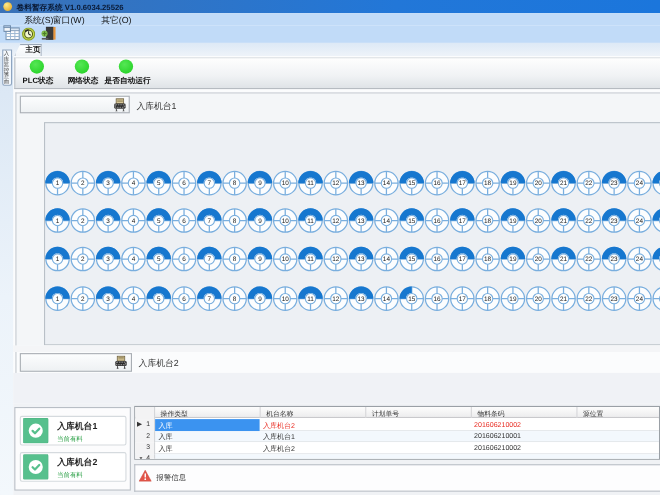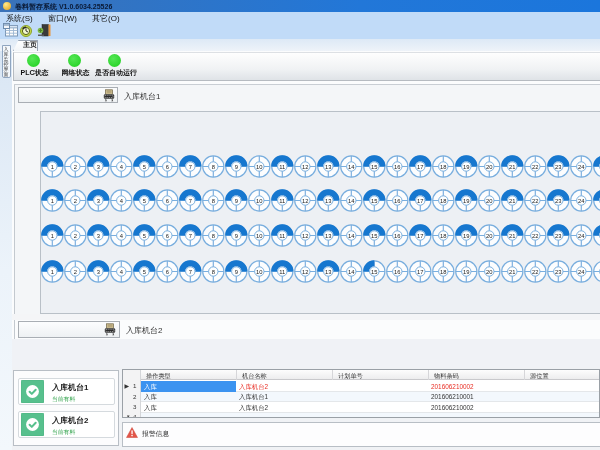--- a/index.html
+++ b/index.html
@@ -4,21 +4,21 @@
 *{margin:0;padding:0;box-sizing:border-box;}
 html,body{width:600px;height:450px;overflow:hidden;}
 body{font-family:"Liberation Sans",sans-serif;position:relative;background:#fff;}
 .abs{position:absolute;}
 </style></head><body>
 
 <div class="abs" style="left:0;top:0;width:600px;height:12px;background:linear-gradient(180deg,#4a86cf 0%,#2a70c8 45%,#1e6ac6 100%);background-image:linear-gradient(90deg,#3a72b8,#2277d8 60%,#1b76dc);"></div>
 <div class="abs" style="left:3px;top:2px;width:8px;height:8px;border-radius:50%;background:radial-gradient(circle at 35% 30%,#ffe98a,#e8b53a 70%,#c49020);"></div>
 <div class="abs" style="left:15px;top:2px;font-size:7px;font-weight:bold;color:#0a1a35;letter-spacing:0px;">卷料暂存系统 V1.0.6034.25526</div>
 <div class="abs" style="left:0;top:12px;width:600px;height:10.5px;background:#c1dbf8;"></div>
-<div class="abs" style="left:6px;top:13px;font-size:8px;color:#111;">系统(S)</div>
+<div class="abs" style="left:22px;top:13px;font-size:8px;color:#111;">系统(S)</div>
 <div class="abs" style="left:48px;top:13px;font-size:8px;color:#111;">窗口(W)</div>
 <div class="abs" style="left:92px;top:13px;font-size:8px;color:#111;">其它(O)</div>
 <div class="abs" style="left:0;top:22.5px;width:600px;height:16px;background:#c1dbf8;"></div>
 <svg class="abs" style="left:3px;top:23px" width="15" height="14" viewBox="0 0 15 14">
 <rect x="2.5" y="2.5" width="12" height="10.5" fill="#fdfdfd" stroke="#7a96b5" stroke-width="1"></rect>
 <rect x="2.5" y="2.5" width="12" height="2.4" fill="#d9e6f4" stroke="#7a96b5" stroke-width="0.8"></rect>
 <line x1="6.5" y1="5" x2="6.5" y2="13" stroke="#9db7d2" stroke-width="0.9"></line>
 <line x1="10.5" y1="5" x2="10.5" y2="13" stroke="#9db7d2" stroke-width="0.9"></line>
 <line x1="2.5" y1="7.5" x2="14.5" y2="7.5" stroke="#9db7d2" stroke-width="0.9"></line>
 <line x1="2.5" y1="10.2" x2="14.5" y2="10.2" stroke="#9db7d2" stroke-width="0.9"></line>

